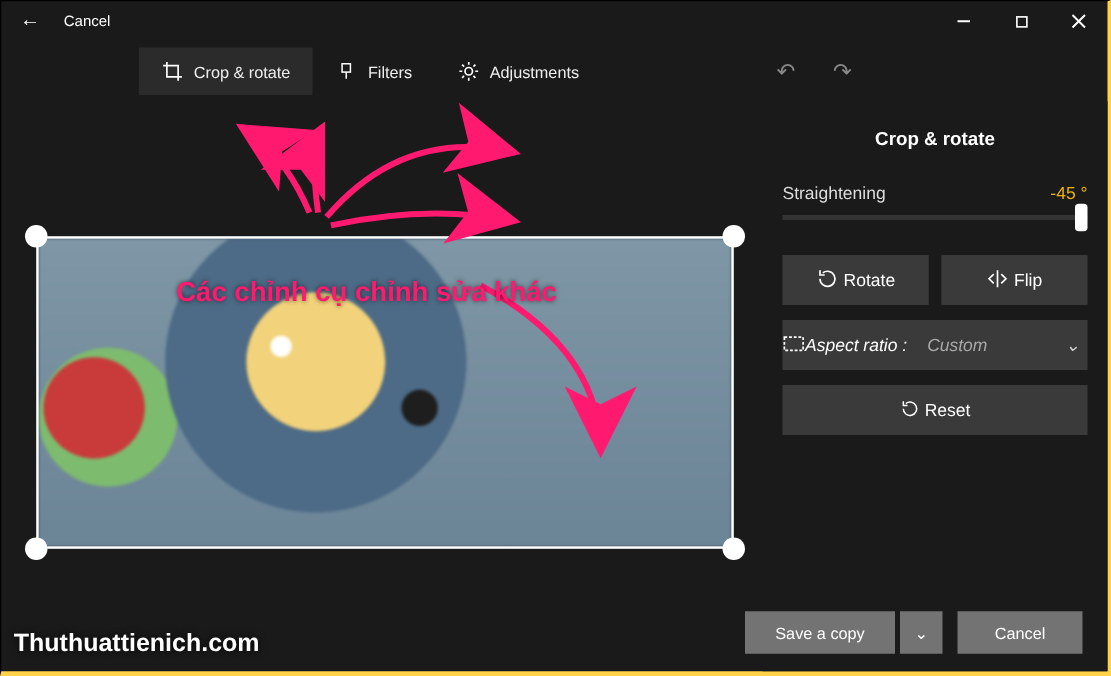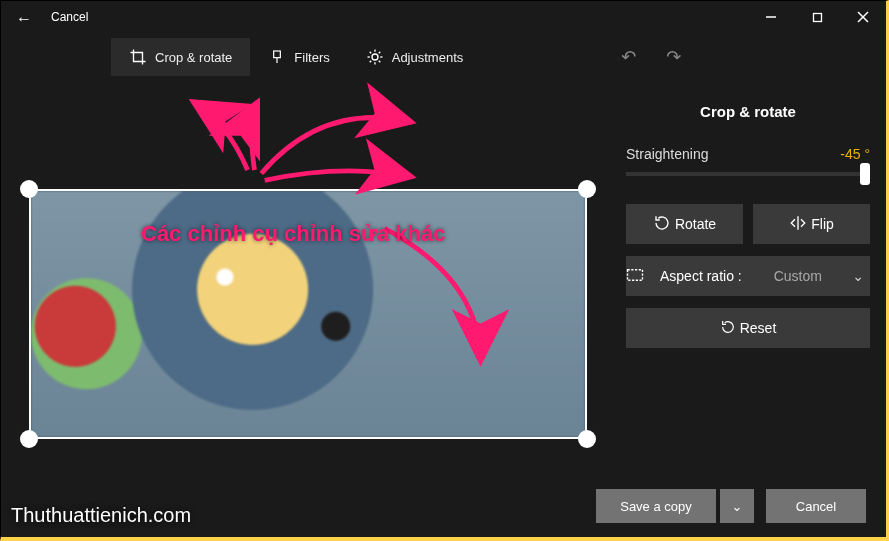--- a/index.html
+++ b/index.html
@@ -81,41 +81,41 @@
     background: #fff; transform: translate(0, -50%); border-radius: 3px;
   }
   .btn-row { display: flex; gap: 10px; margin-bottom: 12px; }
   .btn {
     background: #3a3a3a; color: #fff; border: none; height: 40px;
     display: flex; align-items: center; justify-content: center; gap: 4px;
     font-size: 14px; cursor: pointer;
   }
   .btn.half { flex: 1; }
   .btn.full { width: 100%; }
-  .aspect { justify-content: center; gap: 16px; }
+  .aspect { justify-content: center; gap: 0; font-style: italic; }
   .aspect .custom { color: #a8a8a8; margin-left: 16px; }
   .aspect .chev { margin-left: auto; margin-right: 6px; color: #ccc; }
 
   
   .footer {
     position: absolute; bottom: 14px; right: 20px; display: flex; gap: 2px;
   }
   .footer .fbtn {
     background: #737373; color: #fff; border: none; height: 34px;
     display: flex; align-items: center; justify-content: center;
     font-size: 13px; cursor: pointer;
   }
   .fbtn.save { width: 120px; }
   .fbtn.drop { width: 34px; margin-left: 2px; }
   .fbtn.cancel { width: 100px; margin-left: 10px; }
 
   
   .watermark {
     position: absolute; left: 10px; bottom: 10px; color: #fff;
-    font-size: 20px; font-weight: 400; text-shadow: 0 0 6px rgba(0,0,0,.8);
+    font-size: 20px; font-weight: 700; text-shadow: 0 0 6px rgba(0,0,0,.8);
   }
 
   
   .annot {
     position: absolute; left: 140px; top: 140px; color: #ff1a6f;
     font-size: 22px; font-weight: 700; text-shadow: 0 0 4px rgba(0,0,0,.6);
     pointer-events: none; z-index: 40;
   }
 
   

